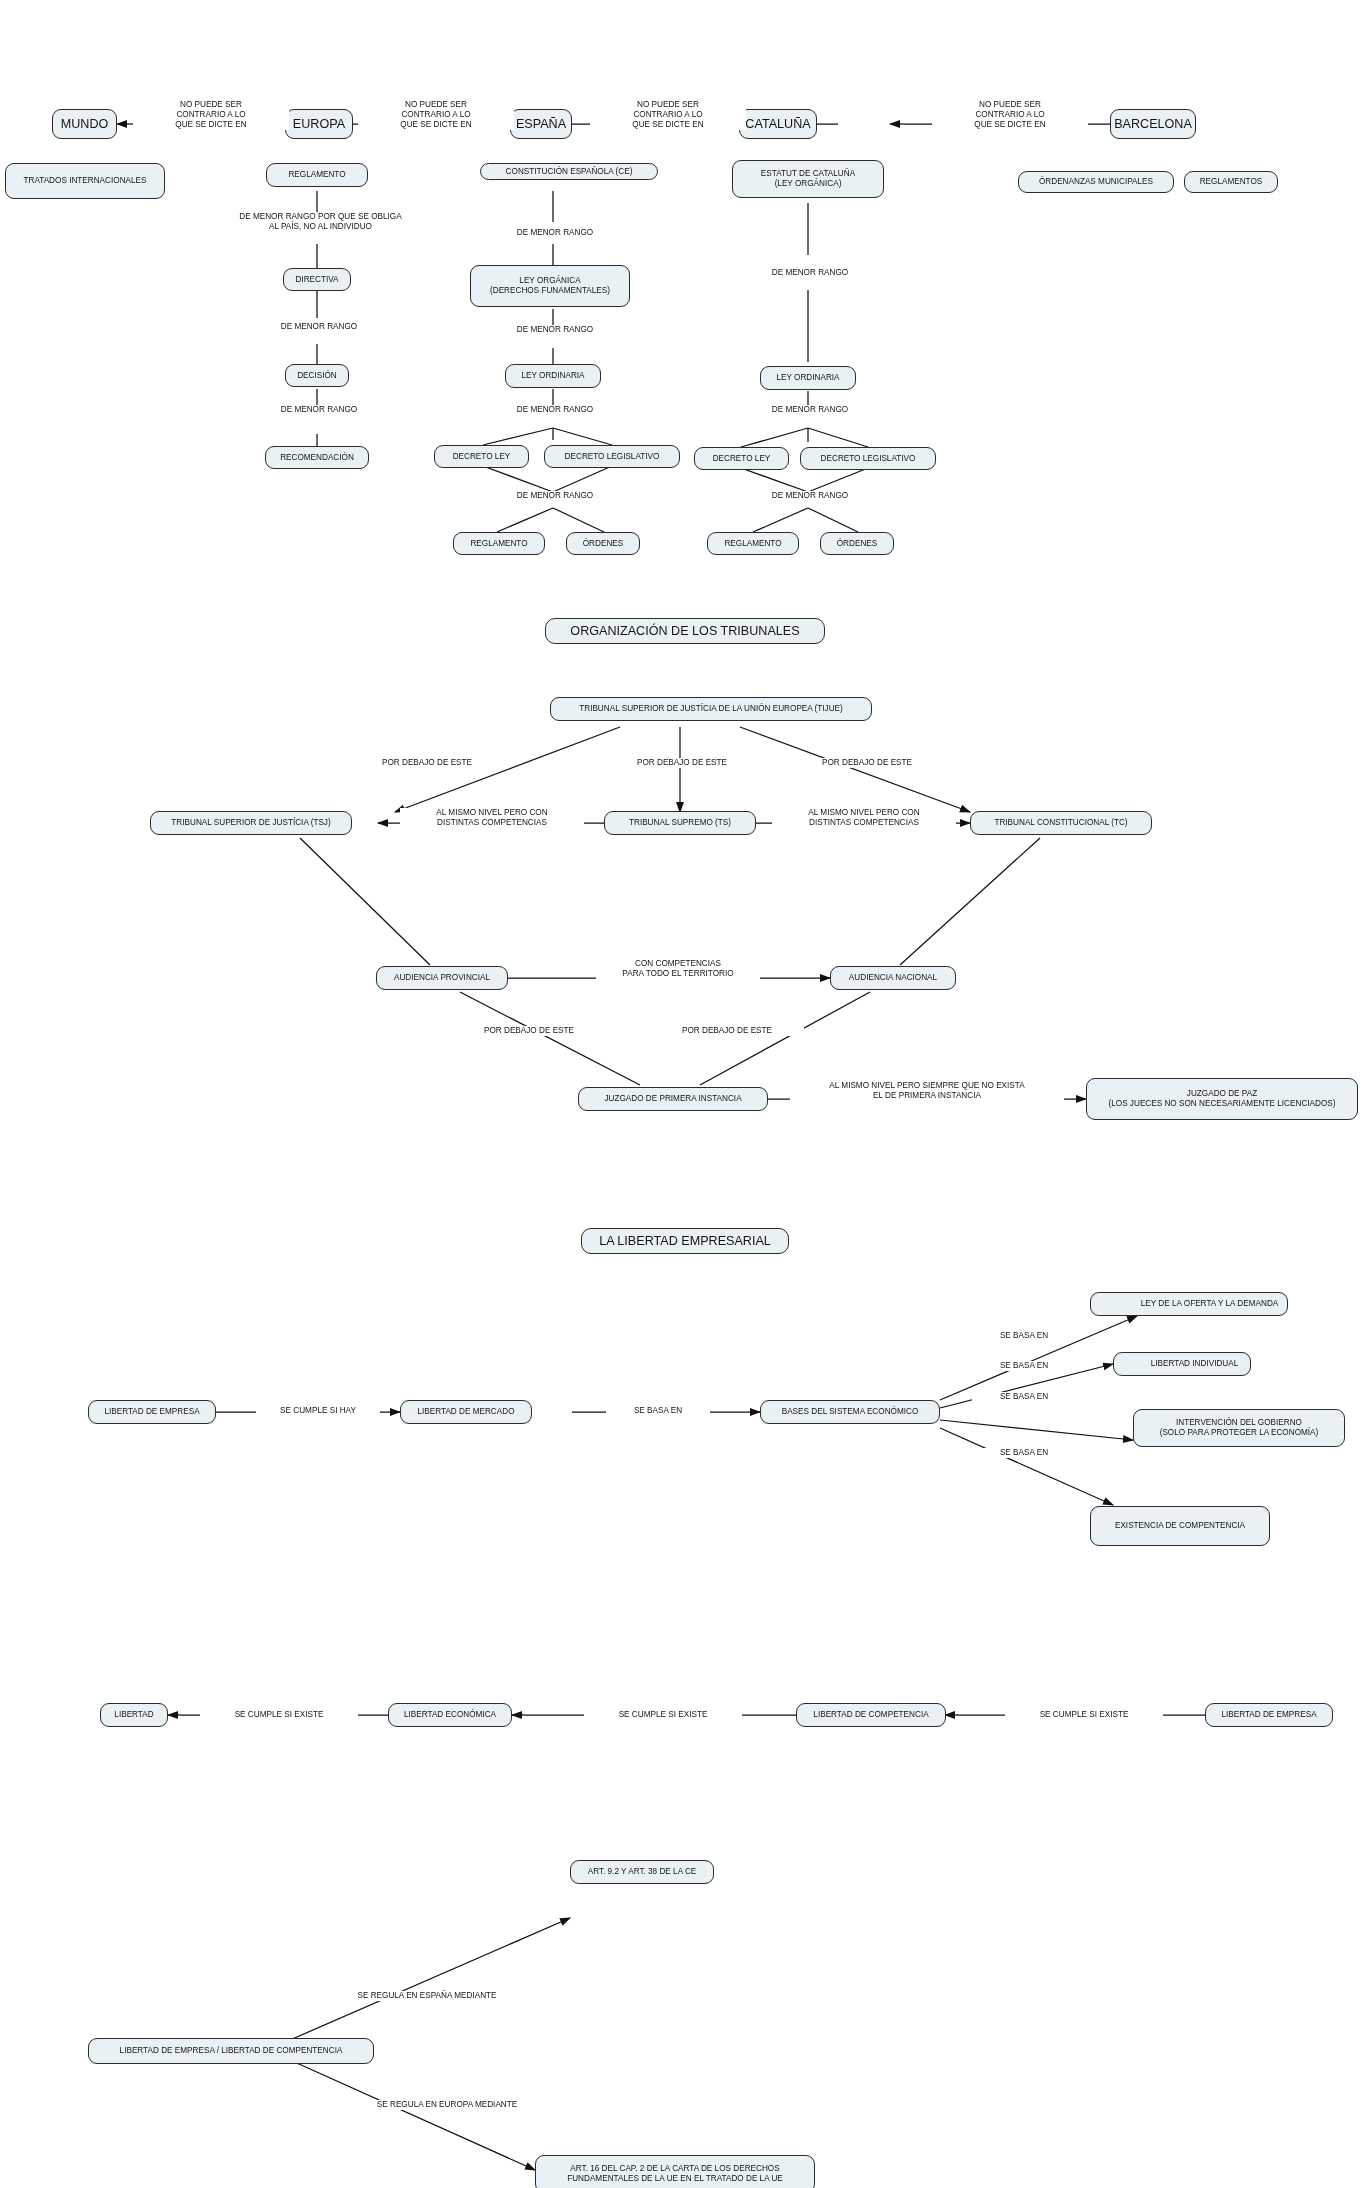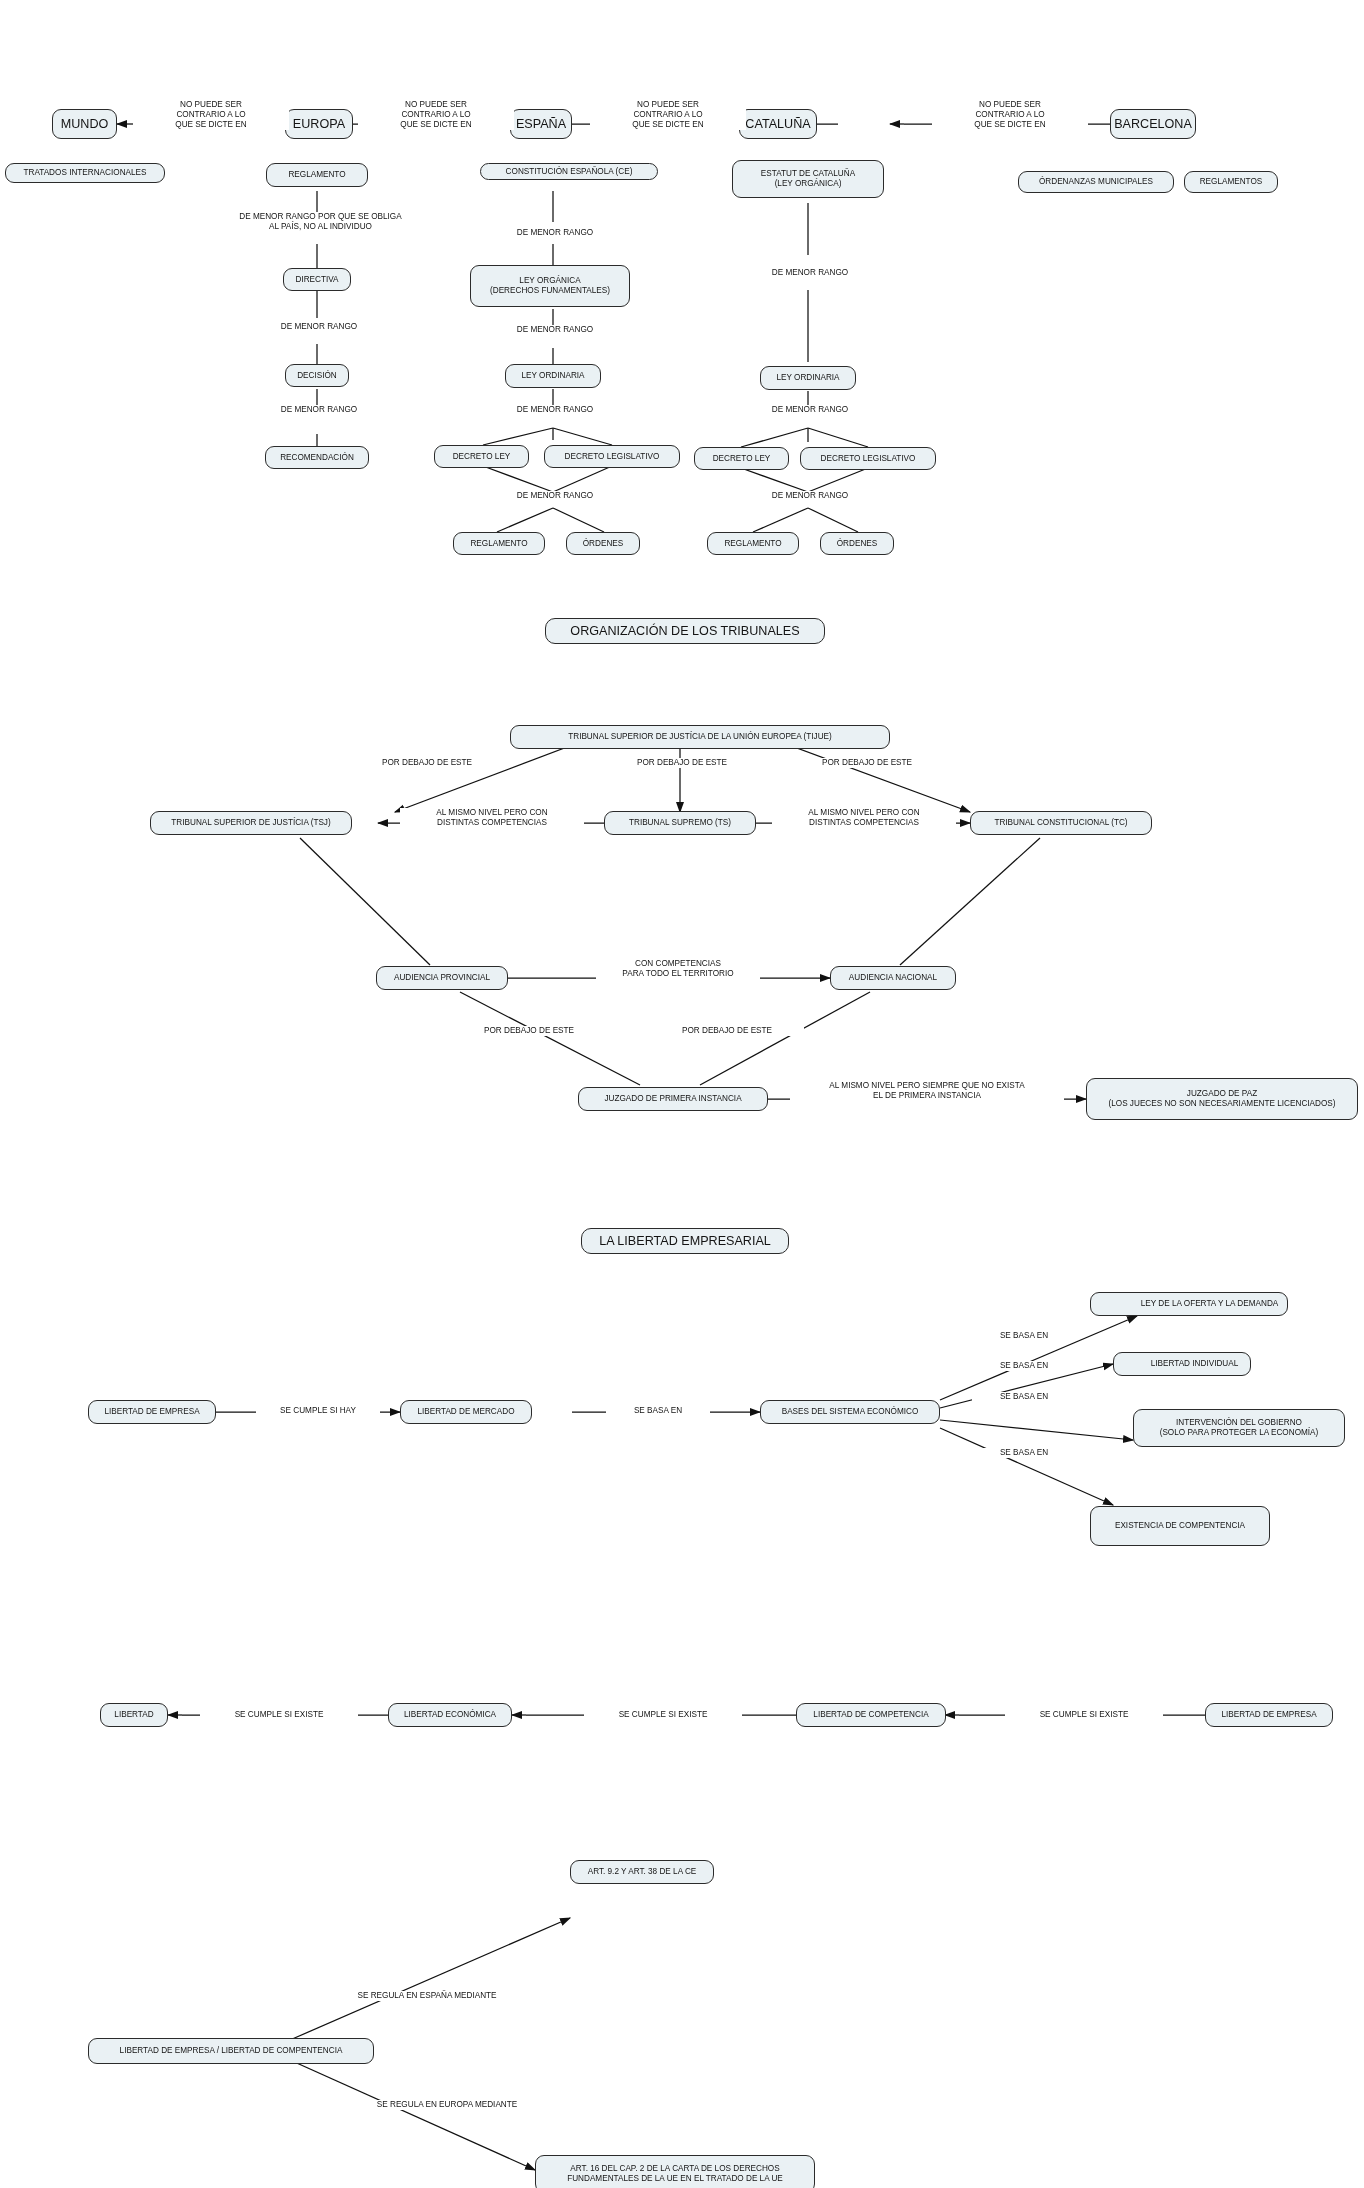--- a/index.html
+++ b/index.html
@@ -144,21 +144,21 @@
   <div class="lbl fs8" style="left:358px;top:100px;width:152px;">NO PUEDE SER
 CONTRARIO A LO
 QUE SE DICTE EN</div>
   <div class="lbl fs8" style="left:590px;top:100px;width:152px;">NO PUEDE SER
 CONTRARIO A LO
 QUE SE DICTE EN</div>
   <div class="lbl fs8" style="left:932px;top:100px;width:152px;">NO PUEDE SER
 CONTRARIO A LO
 QUE SE DICTE EN</div>
 
-  <div class="node fs8" style="left:5px;top:163px;width:160px;height:20px;">TRATADOS INTERNACIONALES</div>
+  <div class="node fs8" style="left:5px;top:163px;width:160px;height:36px;">TRATADOS INTERNACIONALES</div>
   <div class="node fs8" style="left:266px;top:163px;width:102px;height:24px;">REGLAMENTO</div>
   <div class="node fs8" style="left:480px;top:163px;width:178px;height:17px;">CONSTITUCIÓN ESPAÑOLA (CE)</div>
   <div class="node fs8" style="left:732px;top:160px;width:152px;height:38px;">ESTATUT DE CATALUÑA
 (LEY ORGÁNICA)</div>
   <div class="node fs8" style="left:1018px;top:171px;width:156px;height:22px;">ÓRDENANZAS MUNICIPALES</div>
   <div class="node fs8" style="left:1184px;top:171px;width:94px;height:22px;">REGLAMENTOS</div>
 
   <div class="lbl fs8" style="left:196px;top:212px;width:245px;">DE MENOR RANGO POR QUE SE OBLIGA
 AL PAÍS, NO AL INDIVIDUO</div>
   <div class="node fs8" style="left:283px;top:268px;width:68px;height:23px;">DIRECTIVA</div>
@@ -183,21 +183,21 @@
   <div class="node fs8" style="left:760px;top:366px;width:96px;height:24px;">LEY ORDINARIA</div>
   <div class="lbl fs8" style="left:739px;top:405px;width:138px;">DE MENOR RANGO</div>
   <div class="node fs8" style="left:694px;top:447px;width:95px;height:23px;">DECRETO LEY</div>
   <div class="node fs8" style="left:800px;top:447px;width:136px;height:23px;">DECRETO LEGISLATIVO</div>
   <div class="lbl fs8" style="left:739px;top:491px;width:138px;">DE MENOR RANGO</div>
   <div class="node fs8" style="left:707px;top:532px;width:92px;height:23px;">REGLAMENTO</div>
   <div class="node fs8" style="left:820px;top:532px;width:74px;height:23px;">ÓRDENES</div>
 
   <div class="node title fs12" style="left:545px;top:618px;width:280px;height:26px;">ORGANIZACIÓN DE LOS TRIBUNALES</div>
 
-  <div class="node fs8" style="left:510px;top:697px;width:380px;height:24px;margin-top:28px;">TRIBUNAL SUPERIOR DE JUSTÍCIA DE LA UNIÓN EUROPEA (TIJUE)</div>
+  <div class="node fs8" style="left:550px;top:697px;width:322px;height:24px;">TRIBUNAL SUPERIOR DE JUSTÍCIA DE LA UNIÓN EUROPEA (TIJUE)</div>
 
   <div class="lbl fs8" style="left:350px;top:758px;width:150px;">POR DEBAJO DE ESTE</div>
   <div class="lbl fs8" style="left:605px;top:758px;width:150px;">POR DEBAJO DE ESTE</div>
   <div class="lbl fs8" style="left:790px;top:758px;width:150px;">POR DEBAJO DE ESTE</div>
 
   <div class="node fs8" style="left:150px;top:811px;width:202px;height:24px;">TRIBUNAL SUPERIOR DE JUSTÍCIA (TSJ)</div>
   <div class="node fs8" style="left:604px;top:811px;width:152px;height:24px;">TRIBUNAL SUPREMO (TS)</div>
   <div class="node fs8" style="left:970px;top:811px;width:182px;height:24px;">TRIBUNAL CONSTITUCIONAL (TC)</div>
 
   <div class="lbl fs8" style="left:400px;top:808px;width:180px;">AL MISMO NIVEL PERO CON

